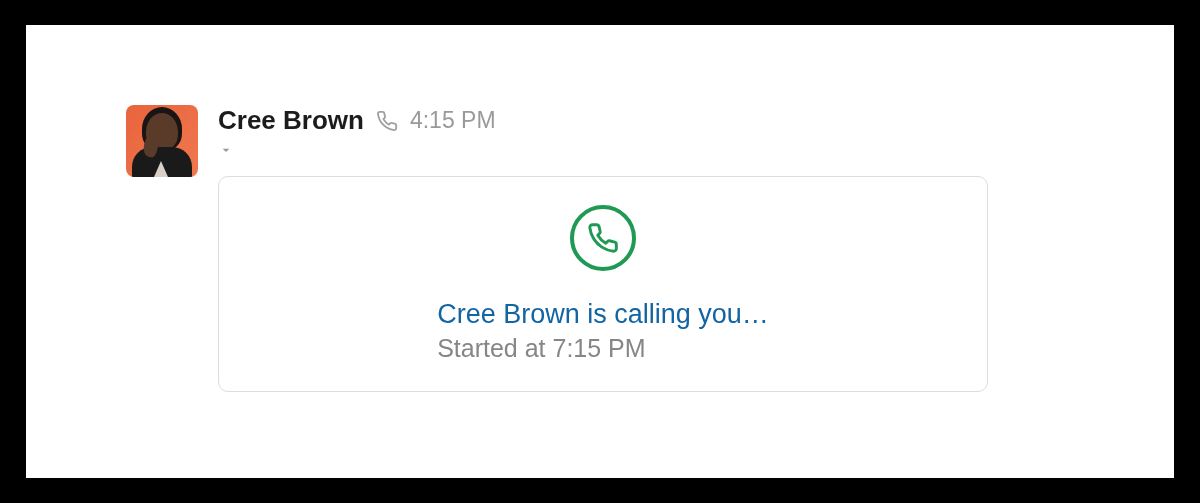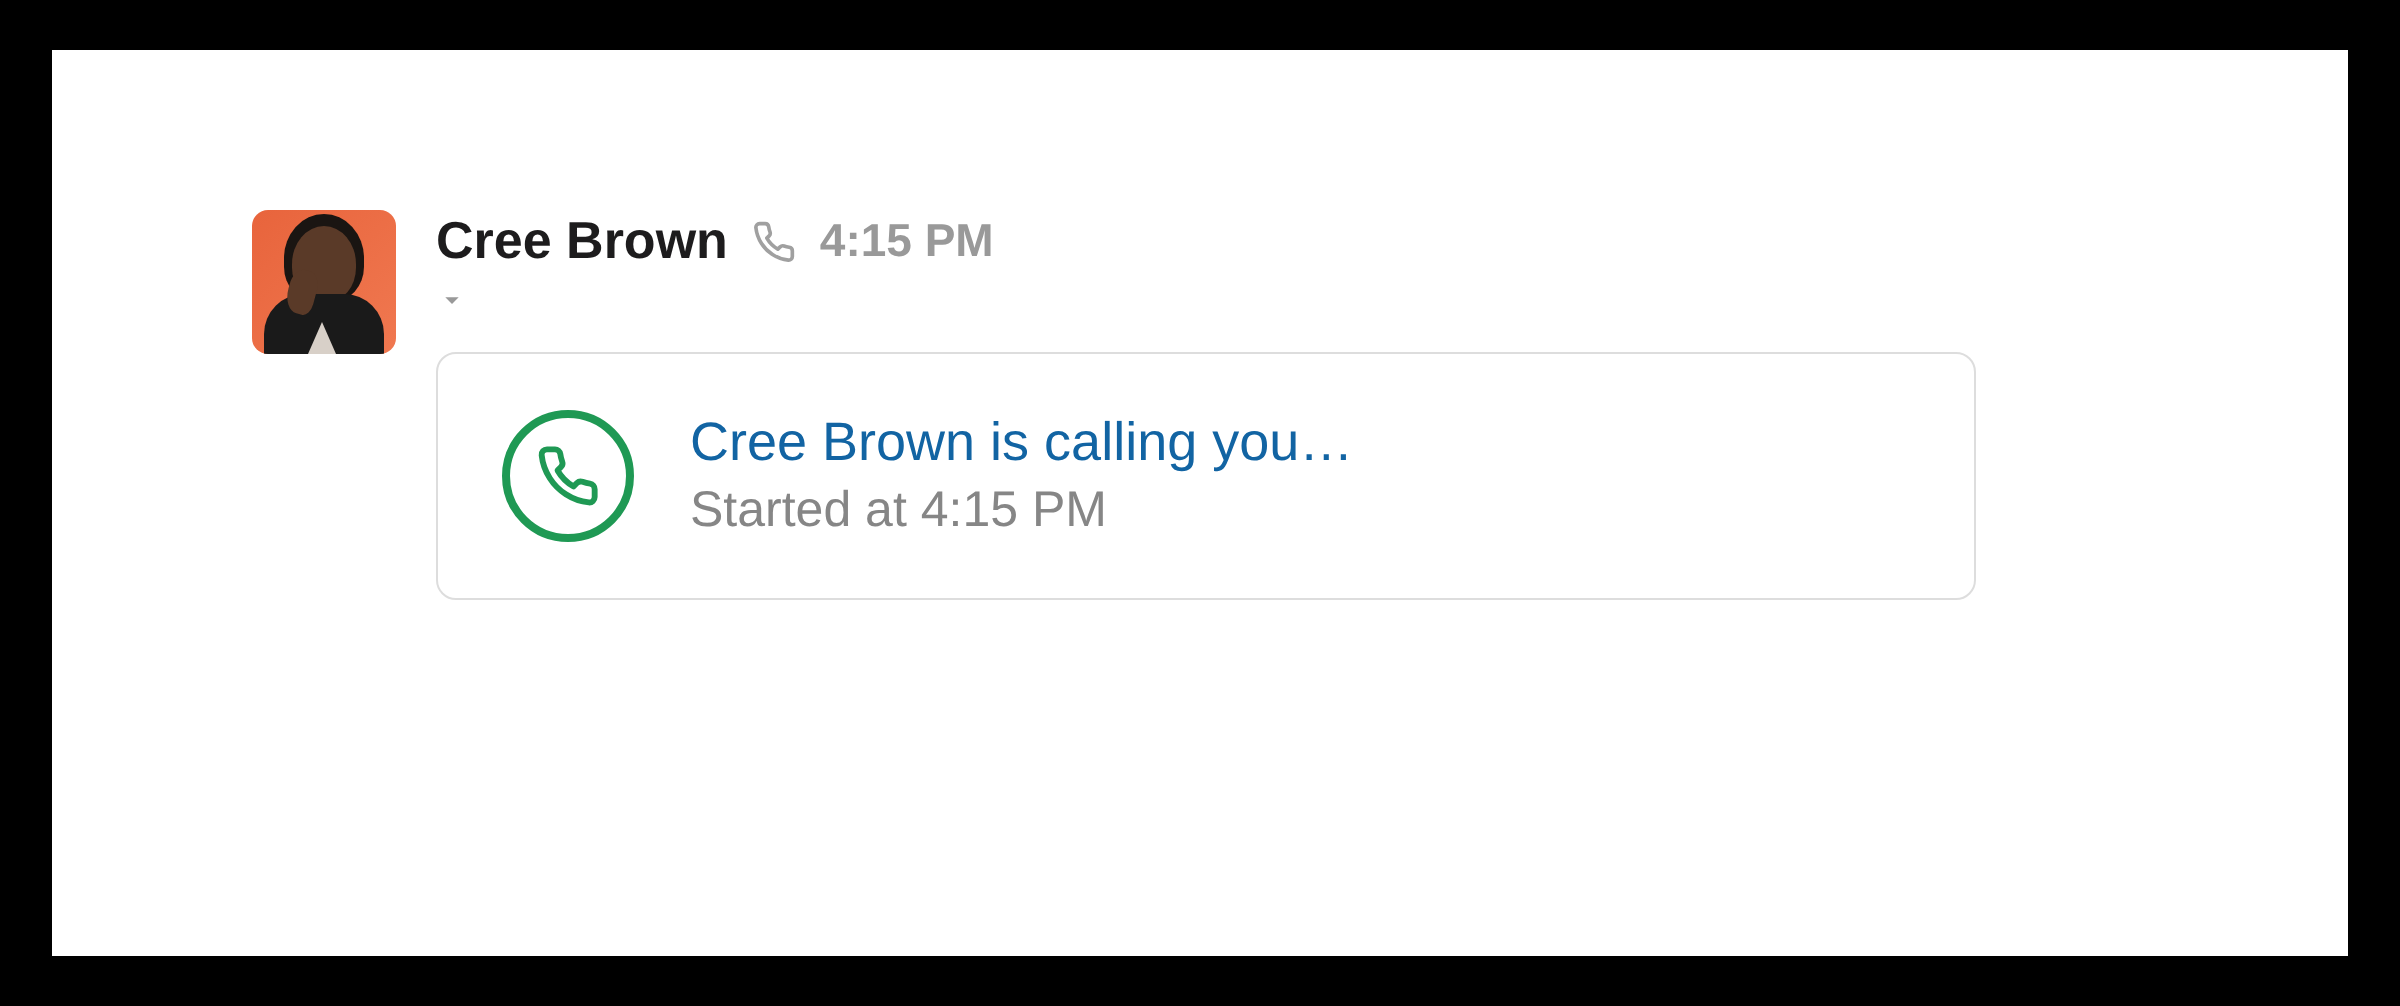--- a/index.html
+++ b/index.html
@@ -95,21 +95,21 @@
       font-size: 26px;
       color: #1d1c1d;
     }
     .header-phone-icon {
       color: #a0a0a0;
       display: inline-flex;
     }
     .timestamp {
       font-size: 23px;
       color: #999;
-      font-weight: 700;
+      font-weight: 400;
     }
     .action-line {
       display: flex;
       align-items: center;
       gap: 8px;
       color: #868686;
       font-size: 25px;
       margin-bottom: 18px;
     }
     .caret-icon {
@@ -117,20 +117,21 @@
       display: inline-flex;
     }
     .call-card {
       border: 1px solid #ddd;
       border-radius: 10px;
       padding: 28px 32px;
       display: flex;
       align-items: center;
       gap: 28px;
       width: 770px;
+      flex-direction: column;
     }
     .call-ring {
       width: 66px;
       height: 66px;
       border: 4px solid #1f9954;
       border-radius: 50%;
       display: flex;
       align-items: center;
       justify-content: center;
       flex-shrink: 0;
@@ -183,18 +184,18 @@
         </span>
       </div>
       <div class="call-card">
         <div class="call-ring">
           <svg width="32" height="32" viewBox="0 0 24 24" fill="none" stroke="currentColor" stroke-width="2.2" stroke-linecap="round" stroke-linejoin="round">
             <path d="M22 16.92v3a2 2 0 0 1-2.18 2 19.79 19.79 0 0 1-8.63-3.07 19.5 19.5 0 0 1-6-6 19.79 19.79 0 0 1-3.07-8.67A2 2 0 0 1 4.11 2h3a2 2 0 0 1 2 1.72 12.84 12.84 0 0 0 .7 2.81 2 2 0 0 1-.45 2.11L8.09 9.91a16 16 0 0 0 6 6l1.27-1.27a2 2 0 0 1 2.11-.45 12.84 12.84 0 0 0 2.81.7A2 2 0 0 1 22 16.92z"></path>
           </svg>
         </div>
         <div class="call-text">
           <div class="call-title">Cree Brown is calling you…</div>
-          <div class="call-subtitle">Started at 4:15 PM</div>
+          <div class="call-subtitle">Started at 7:15 PM</div>
         </div>
       </div>
     </div>
   </div>
 </div>
 
 </body></html>

